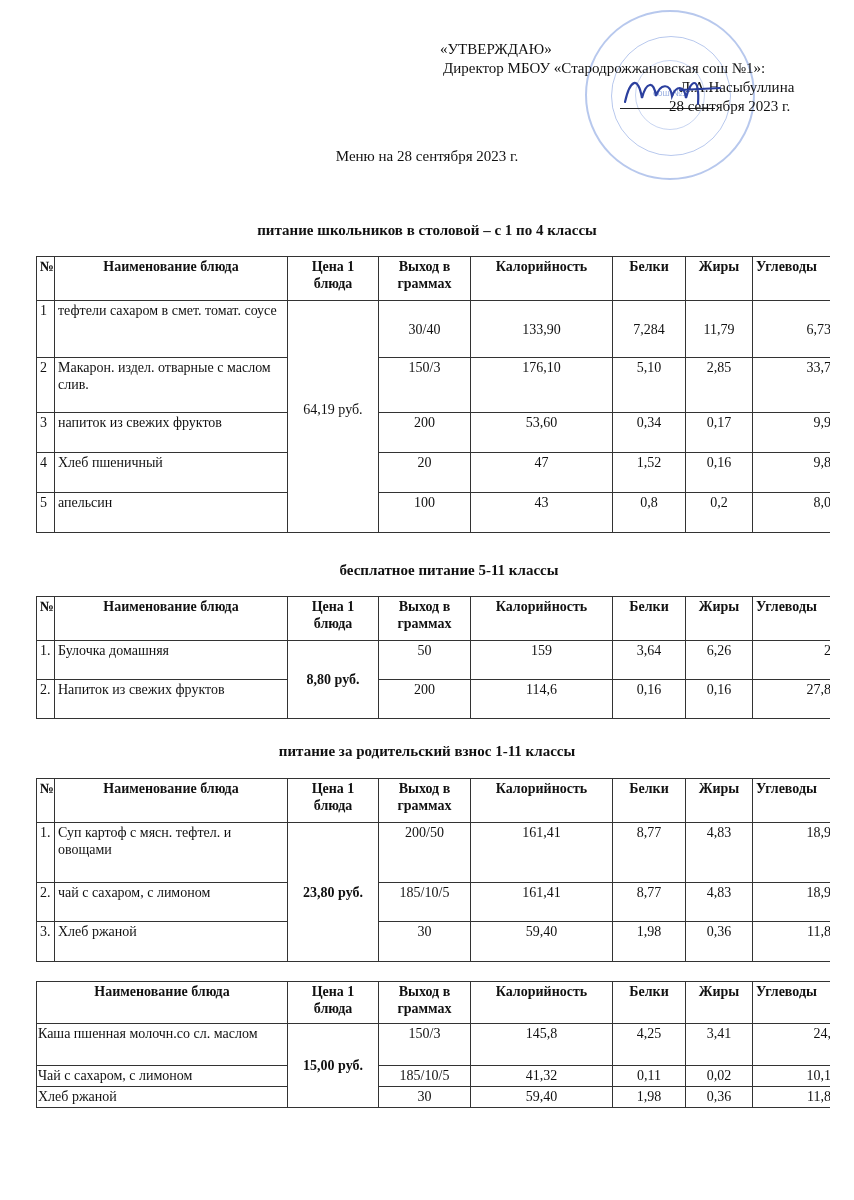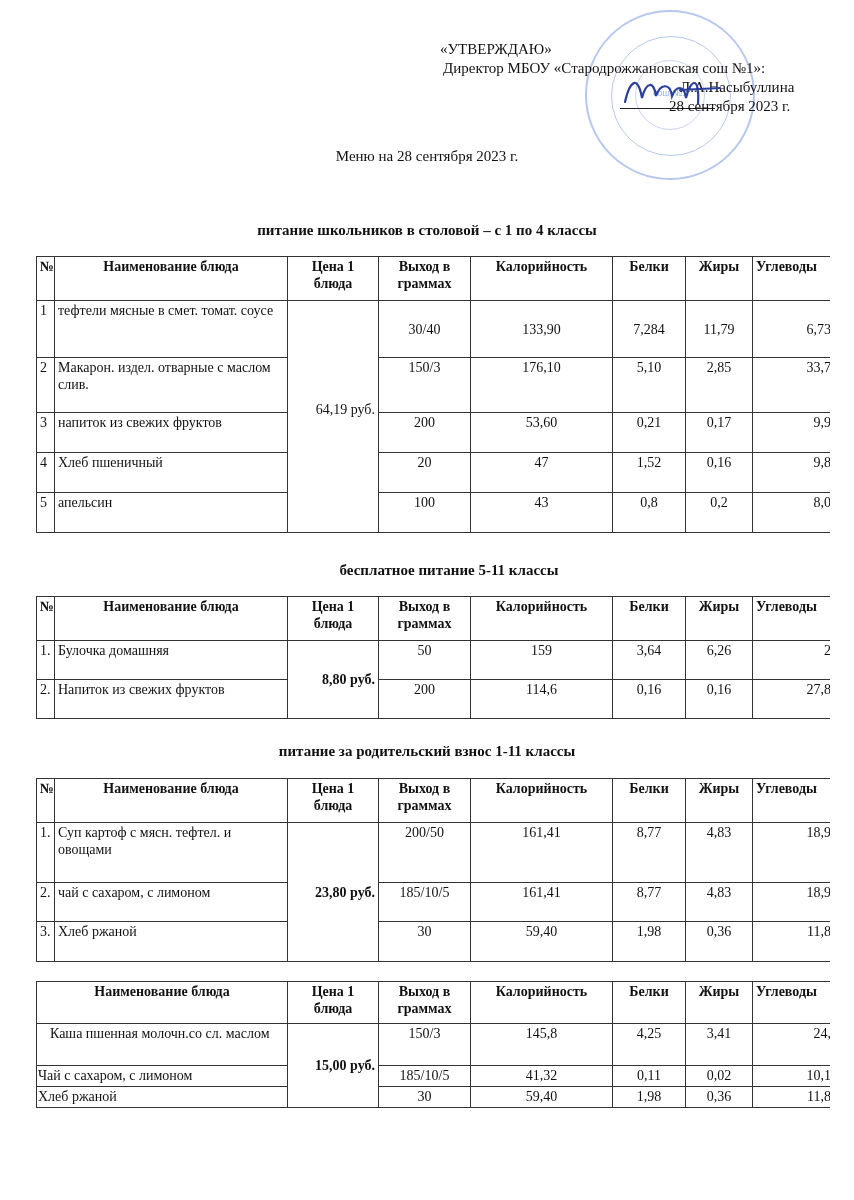--- a/index.html
+++ b/index.html
@@ -21,21 +21,21 @@
   .stamp-text { position: absolute; left: 0; right: 0; top: 76px; text-align: center; font-size: 9px;
            color: rgba(70,110,200,0.6); font-family: "Liberation Sans", sans-serif; }
   .signature { left: 620px; top: 70px; width: 110px; height: 40px; }
   .title { left: 0; width: 854px; text-align: center; font-size: 15px; line-height: 18px; }
   .section { left: 0; width: 854px; text-align: center; font-size: 15px; font-weight: bold; }
   table { position: absolute; border-collapse: collapse; table-layout: fixed; font-size: 14px; }
   td, th { border: 1px solid #333; vertical-align: top; padding: 1px 3px; line-height: 17px; }
   th { font-weight: bold; text-align: center; }
   td.num { text-align: left; padding-left: 3px; }
   td.c { text-align: center; }
-  td.price { text-align: right; vertical-align: middle; margin-top: 36px; }
+  td.price { text-align: center; vertical-align: middle; margin-top: 36px; }
   td.price.bold { font-weight: bold; }
   td.right { text-align: right; padding-right: 18px; }
   .clip { position: absolute; left: 0; top: 0; width: 830px; height: 1200px; overflow: hidden; }
 </style>
 </head>
 <body>
 
 <div class="abs stamp">
   <div class="stamp-inner"></div>
   <div class="stamp-text">сош №1</div>
@@ -77,21 +77,21 @@
     <th>Наименование блюда</th>
     <th>Цена 1 блюда</th>
     <th>Выход в граммах</th>
     <th>Калорийность</th>
     <th>Белки</th>
     <th>Жиры</th>
     <th style="text-align:left;">Углеводы</th>
   </tr>
   <tr style="height:57px">
     <td class="num">1</td>
-    <td>тефтели мясные в смет. томат. соусе</td>
+    <td>тефтели сахаром в смет. томат. соусе</td>
     <td class="price" rowspan="5" style="vertical-align:top; padding-top:100px;">64,19 руб.</td>
     <td class="c" style="vertical-align:middle">30/40</td>
     <td class="c" style="vertical-align:middle">133,90</td>
     <td class="c" style="vertical-align:middle">7,284</td>
     <td class="c" style="vertical-align:middle">11,79</td>
     <td class="right" style="vertical-align:middle">6,738</td>
   </tr>
   <tr style="height:55px">
     <td class="num">2</td>
     <td>Макарон. издел. отварные с маслом слив.</td>
@@ -99,21 +99,21 @@
     <td class="c">176,10</td>
     <td class="c">5,10</td>
     <td class="c">2,85</td>
     <td class="right">33,76</td>
   </tr>
   <tr style="height:40px">
     <td class="num">3</td>
     <td>напиток из свежих фруктов</td>
     <td class="c">200</td>
     <td class="c">53,60</td>
-    <td class="c">0,21</td>
+    <td class="c">0,34</td>
     <td class="c">0,17</td>
     <td class="right">9,99</td>
   </tr>
   <tr style="height:40px">
     <td class="num">4</td>
     <td>Хлеб пшеничный</td>
     <td class="c">20</td>
     <td class="c">47</td>
     <td class="c">1,52</td>
     <td class="c">0,16</td>
@@ -244,21 +244,21 @@
         <tr style="height:42px">
     <th>Наименование блюда</th>
     <th>Цена 1 блюда</th>
     <th>Выход в граммах</th>
     <th>Калорийность</th>
     <th>Белки</th>
     <th>Жиры</th>
     <th style="text-align:left;">Углеводы</th>
   </tr>
   <tr style="height:42px">
-    <td style="padding-left:13px;">Каша пшенная молочн.со сл. маслом</td>
+    <td style="padding-left:1px;">Каша пшенная молочн.со сл. маслом</td>
     <td class="price bold" rowspan="3">15,00 руб.</td>
     <td class="c">150/3</td>
     <td class="c">145,8</td>
     <td class="c">4,25</td>
     <td class="c">3,41</td>
     <td class="right">24,4</td>
   </tr>
   <tr style="height:21px">
     <td style="padding-left:1px;">Чай с сахаром, с лимоном</td>
     <td class="c">185/10/5</td>

